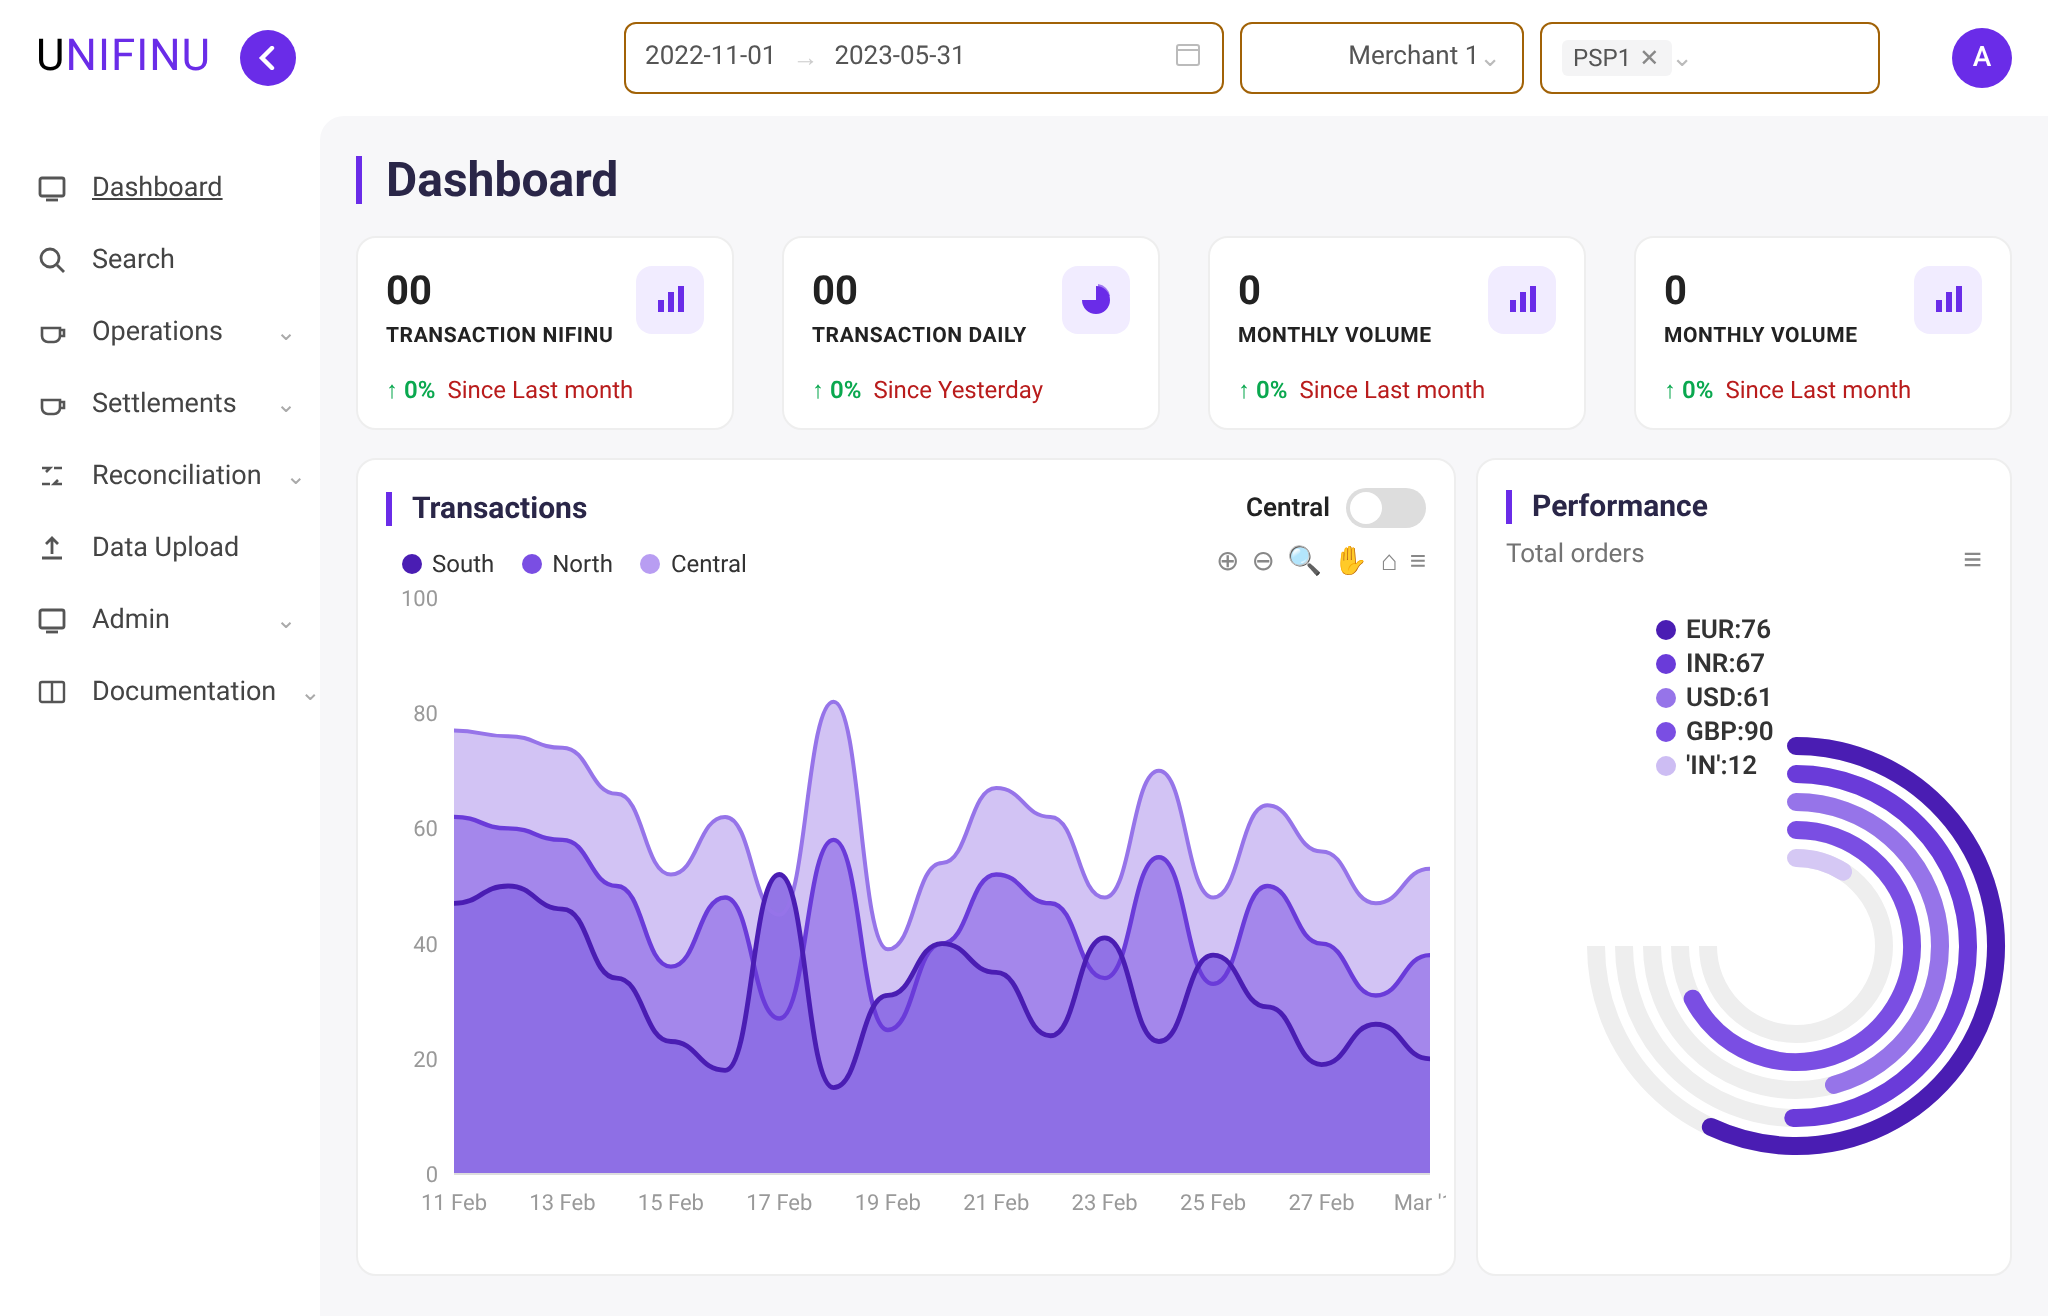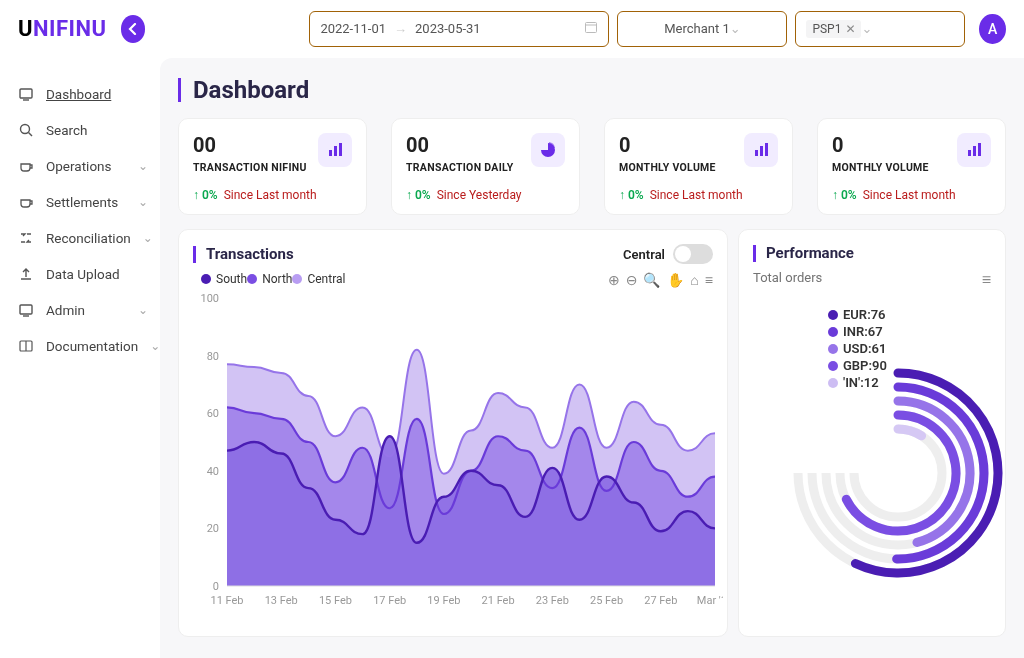--- a/index.html
+++ b/index.html
@@ -1,27 +1,27 @@
 <!DOCTYPE html>
 <html><head>
 <meta charset="utf-8">
 <style>
 *{box-sizing:border-box;margin:0;padding:0;font-family:-apple-system,BlinkMacSystemFont,"Segoe UI",Roboto,sans-serif}
 body{background:#fff;width:1024px;height:658px;overflow:hidden}
 .top-bar{height:58px;display:flex;align-items:center;padding:0 18px;gap:14px;border-bottom:1px solid transparent}
-.logo{font-size:22px;font-weight:700;letter-spacing:0.5px}
+.logo{font-size:22px;font-weight:400;letter-spacing:0.5px}
 .logo .u1{color:#000}
 .logo .rest{color:#6a2ce8}
 .collapse-btn{width:28px;height:28px;border-radius:50%;background:#6a2ce8;color:#fff;display:flex;align-items:center;justify-content:center;cursor:pointer;font-size:16px}
 .header-controls{display:flex;gap:8px;margin-left:150px}
 .header-input{height:36px;border:1px solid #a16207;border-radius:6px;background:#fff;display:flex;align-items:center;padding:0 10px;font-size:13px;color:#555}
 .date-range{width:300px;justify-content:space-between}
 .date-range .arrow{color:#ccc;margin:0 8px}
 .date-range .cal{color:#bbb;margin-left:auto}
-.select-merchant{width:170px;justify-content:center}
+.select-merchant{width:142px;justify-content:flex-end}
 .select-psp{width:170px;}
 .tag-chip{background:#f4f4f5;padding:2px 6px;border-radius:3px;font-size:12px;color:#555}
 .tag-chip .x{color:#888;margin-left:4px}
 .chev{color:#bbb}
 .avatar{width:30px;height:30px;border-radius:50%;background:#6a2ce8;color:#fff;display:flex;align-items:center;justify-content:center;font-size:14px;font-weight:500;margin-left:auto}
 .layout{display:flex;height:600px}
 .sidebar{width:160px;padding:18px 8px 0 14px}
 .nav-item{display:flex;align-items:center;gap:12px;padding:10px 4px;font-size:13.5px;color:#444;cursor:pointer}
 .nav-item.active{text-decoration:underline}
 .nav-icon{width:16px;height:16px;display:flex;align-items:center;justify-content:center;color:#555}
@@ -42,21 +42,21 @@
 .panel{background:#fff;border:1px solid #eee;border-radius:10px;padding:14px}
 .transactions-panel{flex:1;min-width:0}
 .perf-panel{width:268px}
 .panel-head{display:flex;align-items:center;margin-bottom:8px}
 .head-bar{width:3px;height:17px;background:#6a2ce8;margin-right:10px}
 .panel-title{font-size:15px;font-weight:700;color:#2a2648}
 .toggle-wrap{margin-left:auto;display:flex;align-items:center;gap:8px}
 .toggle-label{font-size:13px;font-weight:600;color:#222}
 .toggle{width:40px;height:20px;background:#ddd;border-radius:10px;position:relative}
 .toggle::after{content:"";position:absolute;width:16px;height:16px;background:#fff;border-radius:50%;top:2px;left:2px}
-.legend-row{display:flex;align-items:flex-start;margin:6px 0 4px 8px}
+.legend-row{display:flex;align-items:flex-end;gap:14px;margin:6px 0 4px 8px}
 .legend-item{display:flex;align-items:center;gap:5px;font-size:12px;color:#333}
 .dot{width:10px;height:10px;border-radius:50%}
 .toolbar{margin-left:auto;display:flex;gap:6px;color:#888}
 .toolbar span{font-size:14px;cursor:pointer}
 .toolbar .active{color:#1a7cf0}
 .chart-area{height:330px}
 .perf-sub{font-size:13px;color:#737373;margin-bottom:8px}
 .perf-menu{position:absolute;right:14px;top:40px;color:#888}
 .perf-panel{position:relative}
 .radial-wrap{height:320px}

